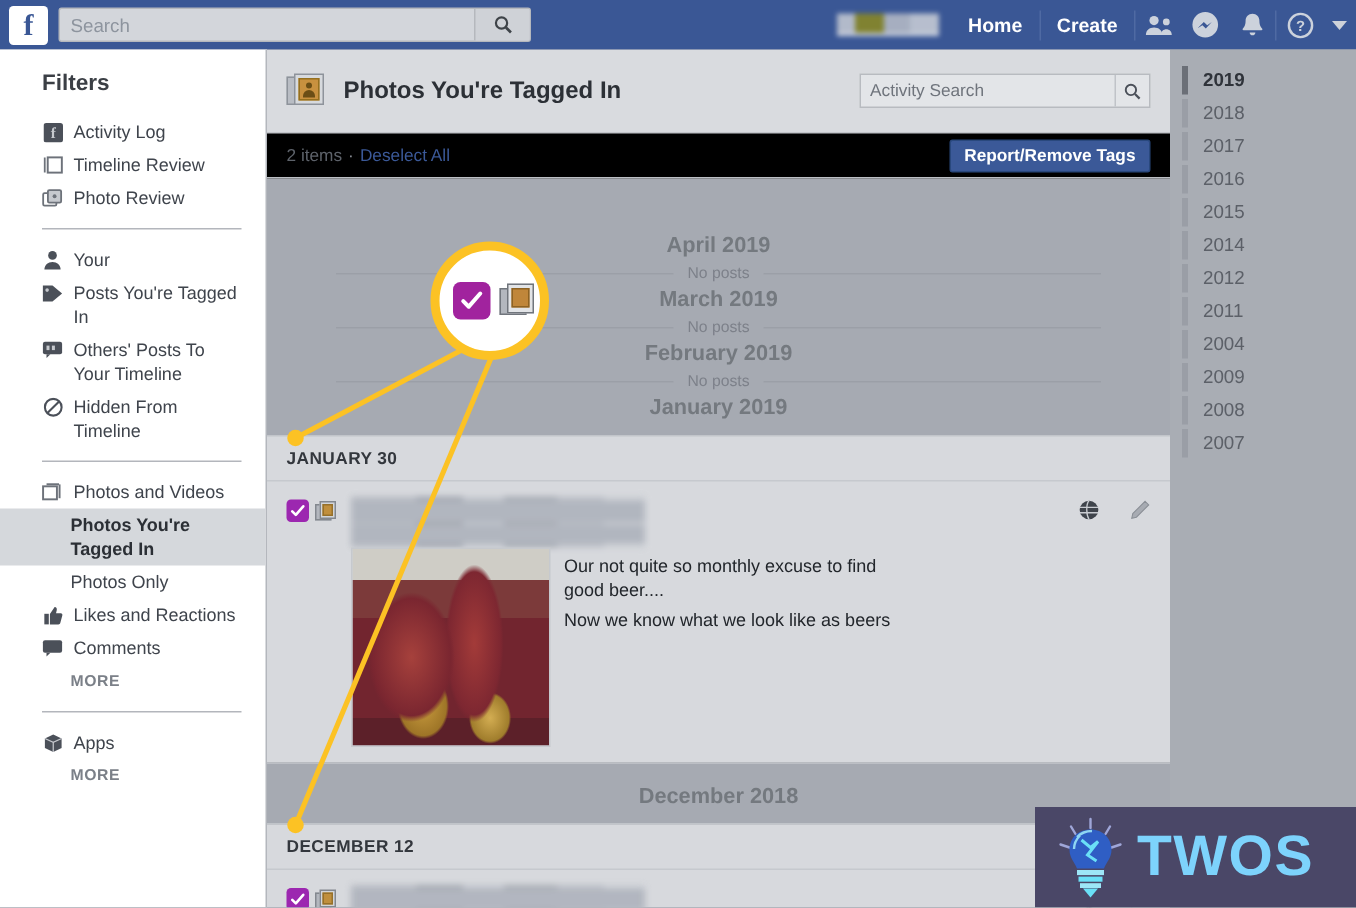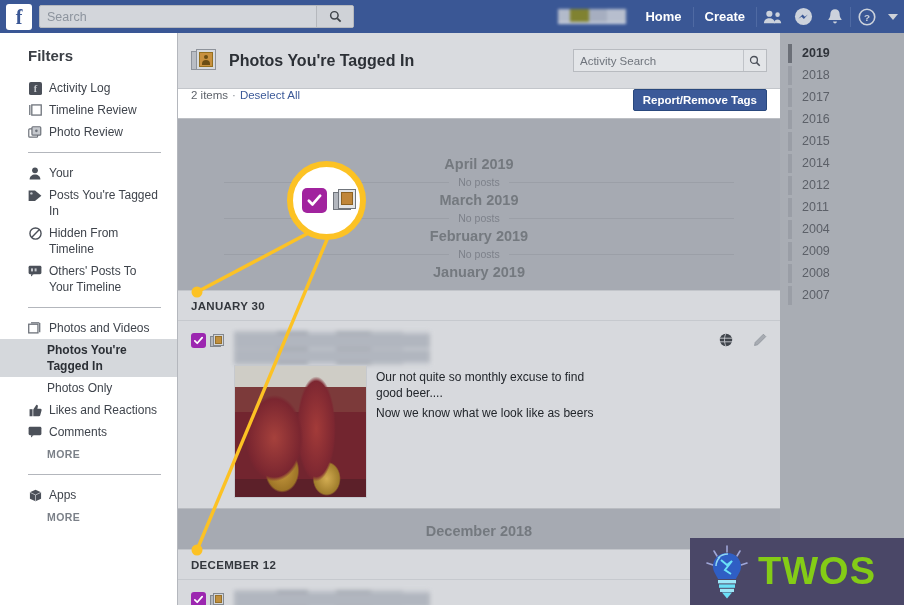--- a/index.html
+++ b/index.html
@@ -170,22 +170,22 @@
     font-size: 11.5px; color: #4b4f56; padding-left: 6px; width: 160px;
     font-family: "Liberation Sans", sans-serif;
   }
   .act-search input::placeholder { color: #6f747c; }
   .act-search .sbtn {
     position: absolute; right: 0; top: 0; bottom: 0; width: 23px;
     border-left: 1px solid #c0c3c8;
     display: flex; align-items: center; justify-content: center; cursor: pointer;
   }
   .card-sub {
-    background: #ffffff; border-bottom: 1px solid #bcbfc4;
-    height: 30px; display: flex; align-items: flex-start; padding: 0 13px;
+    background: #000000; border-bottom: 1px solid #bcbfc4;
+    height: 30px; display: flex; align-items: center; padding: 0 13px;
   }
   .sub-count { font-size: 11.5px; color: #5e636b; }
   .sub-dot { font-size: 11.5px; color: #8b9098; margin: 0 4px; }
   .sub-link { font-size: 11.5px; color: #3b5998; cursor: pointer; }
   .report-btn {
     margin-left: auto; background: #3b5998; color: #fff;
     font-size: 11.5px; font-weight: bold; padding: 4px 9px;
     border: 1px solid #29487d; border-radius: 2px; cursor: pointer;
   }
 
@@ -303,21 +303,21 @@
   .leader { position: absolute; left: 0; top: 0; width: 904px; height: 605px;
             pointer-events: none; z-index: 30; }
 
   
   .watermark {
     position: absolute; right: 0; bottom: 0; width: 214px; height: 67px;
     background: #4a4767; display: flex; align-items: center; z-index: 60;
   }
   .wm-bulb { width: 46px; height: 56px; margin-left: 14px; flex: none; }
   .wm-text {
-    color: #84cc16; font-size: 38px; font-weight: bold;
+    color: #7dd3fc; font-size: 38px; font-weight: bold;
     letter-spacing: 1px; margin-left: 8px;
     font-family: "Liberation Sans", sans-serif;
   }
 </style>
 </head>
 <body>
 
 <div id="root">
 
   <div class="topbar">
@@ -422,37 +422,37 @@
       <span class="side-ico">
         <svg width="14" height="13" viewBox="0 0 14 13">
           <path d="M0.6 1.4h6.4l6.4 5.3-6.4 5.3H0.6z" fill="#4b5059"></path>
           <circle cx="3.4" cy="4.4" r="1.2" fill="#c6c9ce"></circle>
         </svg>
       </span>
       <span class="lbl">Posts You're Tagged In</span>
     </div>
     <div class="side-item">
       <span class="side-ico">
-        <svg width="13" height="13" viewBox="0 0 14 14">
-          <circle cx="7" cy="7" r="6" fill="none" stroke="#4b5059" stroke-width="1.5"></circle>
-          <line x1="2.8" y1="11.2" x2="11.2" y2="2.8" stroke="#4b5059" stroke-width="1.5"></line>
-        </svg>
-      </span>
-      <span class="lbl">Hidden From Timeline</span>
-    </div>
-    <div class="side-item">
-      <span class="side-ico">
         <svg width="14" height="12" viewBox="0 0 14 12">
           <rect x="0.6" y="0.8" width="12.8" height="8.4" rx="1.4" fill="#4b5059"></rect>
           <path d="M3 9.2 3 11.6 5.6 9.2z" fill="#4b5059"></path>
           <rect x="3" y="3.4" width="2" height="3" fill="#c6c9ce"></rect>
           <rect x="6.6" y="3.4" width="2" height="3" fill="#c6c9ce"></rect>
         </svg>
       </span>
       <span class="lbl">Others' Posts To Your Timeline</span>
+    </div>
+    <div class="side-item">
+      <span class="side-ico">
+        <svg width="13" height="13" viewBox="0 0 14 14">
+          <circle cx="7" cy="7" r="6" fill="none" stroke="#4b5059" stroke-width="1.5"></circle>
+          <line x1="2.8" y1="11.2" x2="11.2" y2="2.8" stroke="#4b5059" stroke-width="1.5"></line>
+        </svg>
+      </span>
+      <span class="lbl">Hidden From Timeline</span>
     </div>
 
     <div class="side-div"></div>
 
     <div class="side-item">
       <span class="side-ico">
         <svg width="14" height="12" viewBox="0 0 15 13">
           <rect x="0.7" y="2.4" width="10" height="9.4" fill="none" stroke="#6d727a" stroke-width="1.4"></rect>
           <path d="M12.6 1v10" stroke="#6d727a" stroke-width="1.4"></path>
           <path d="M3.2 0.9h9" stroke="#6d727a" stroke-width="1.4"></path>

